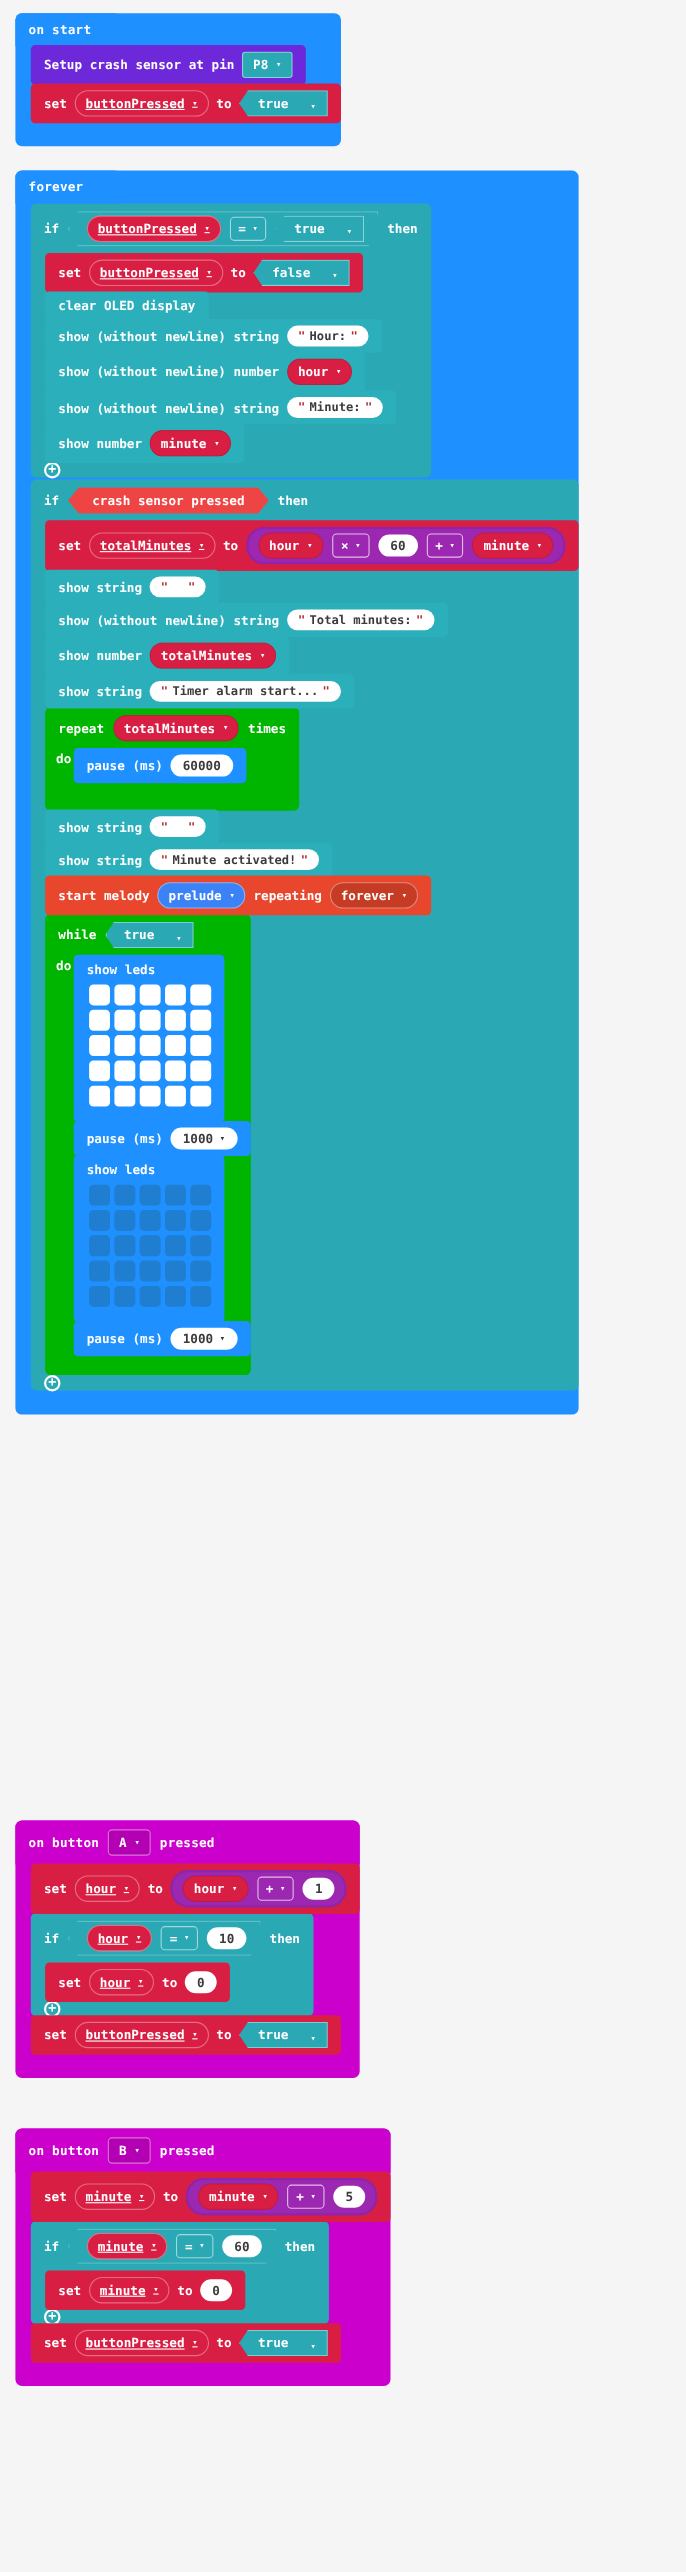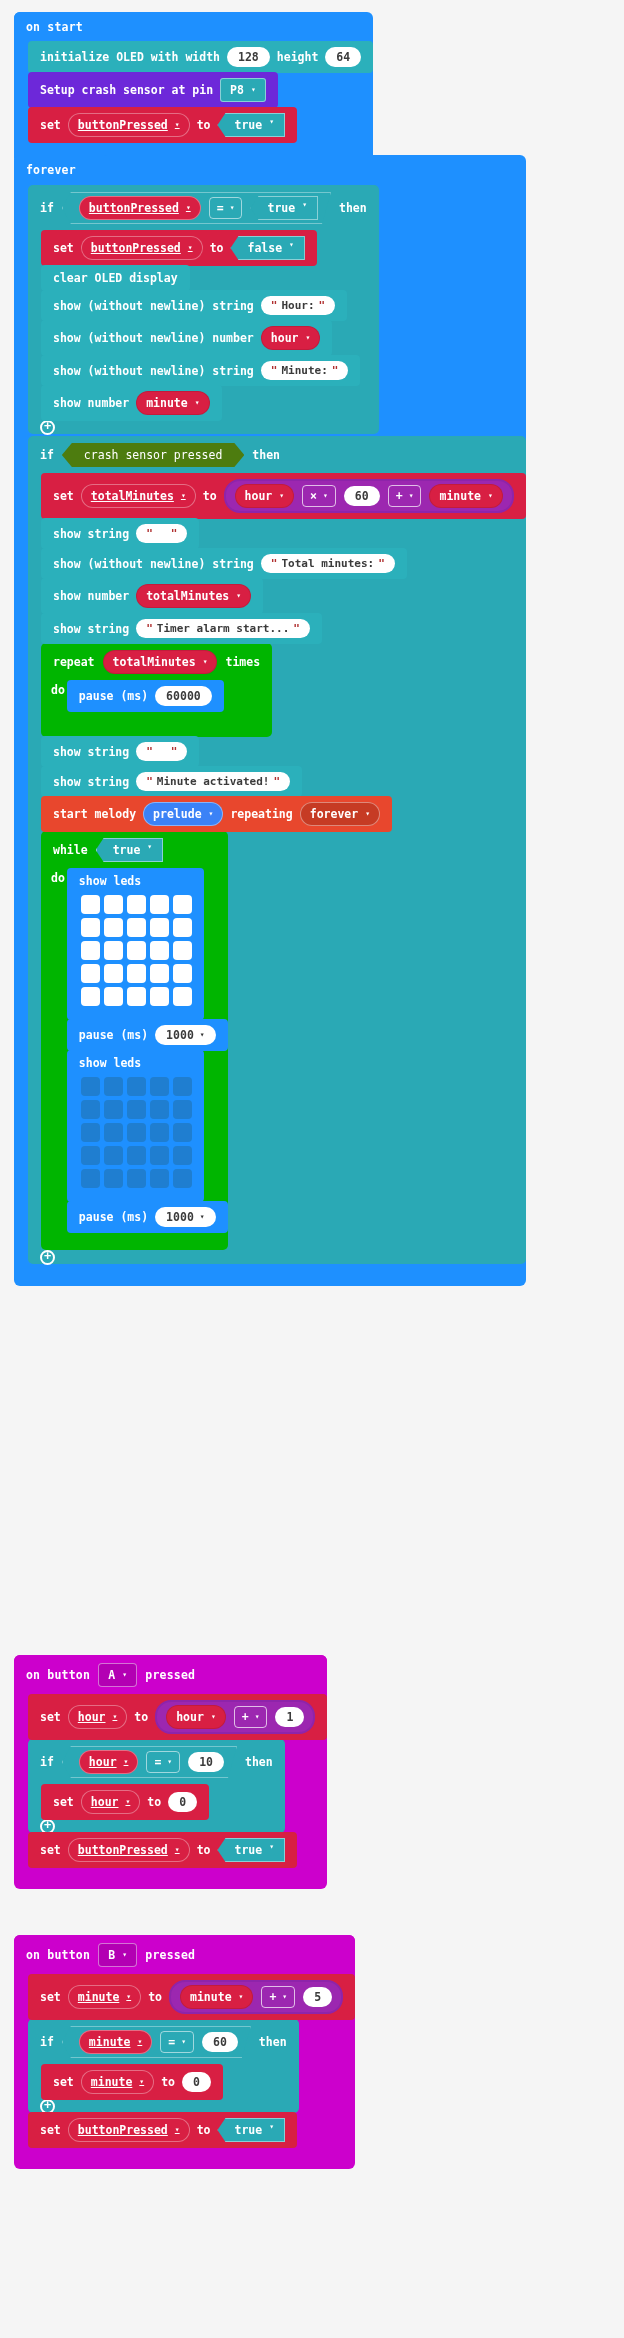--- a/index.html
+++ b/index.html
@@ -97,35 +97,35 @@
     border-radius: 4px;
     padding: 3px 7px;
     color:#fff; font-size: 11.5px; font-weight:bold;
     display:inline-flex; align-items:center; gap:6px;
   }
   .op.purple { border-color: rgba(255,255,255,.7); }
   .bool {                      
     background: #2aa9b5;
     color:#fff; font-size:11.5px; font-weight:bold;
     padding: 4px 10px;
-    display:inline-flex; align-items:flex-start; gap:7px;
+    display:inline-flex; align-items:flex-end; gap:20px;
     border: 1px solid rgba(255,255,255,.45);
     clip-path: polygon(8px 0, 100% 0, 100% 100%, 8px 100%, 0 50%);
     padding-left: 16px;
   }
   .hexpred {                   
     background: #2aa9b5;
     display:inline-flex; align-items:center; gap:8px;
     padding: 3px 12px 3px 16px;
     clip-path: polygon(9px 0, 100% 0, calc(100% - 9px) 100%, 9px 100%, 0 50%);
     border: 1px solid rgba(255,255,255,.35);
   }
   .hexgreen {                  
-    background: #4d7c0f;
-    color:#fff; font-size:11.5px; font-weight:normal;
+    background: #ef4444;
+    color:#fff; font-size:11.5px; font-weight:bold;
     padding: 5px 22px;
     clip-path: polygon(10px 0, calc(100% - 10px) 0, 100% 50%, calc(100% - 10px) 100%, 10px 100%, 0 50%);
   }
   .mathwrap {                  
     background: #9c27b0;
     border: 2px solid #8e24aa;
     border-radius: 16px;
     padding: 3px 9px;
     display:inline-flex; align-items:center; gap: 8px;
   }
@@ -154,30 +154,20 @@
 </head>
 <body>
 
 <div id="canvas">
 
   <div class="stack" style="left:14px; top:12px;">
     <div class="hat-wrap">
       <div class="hat">on start</div>
       <div class="hat-body">
 
-        <div class="row c-teal2">
-          <span>initialize OLED with width</span>
-          <span class="num">
-            <span>128</span>
-          </span>
-          <span>height</span>
-          <span class="num">
-            <span>64</span>
-          </span>
-        </div>
 
         <div class="row c-green">
           <span>Setup crash sensor at pin</span>
           <span class="var teal">
             <span>P8</span>
             <span class="caret">▾</span>
           </span>
         </div>
 
         <div class="row c-red">

